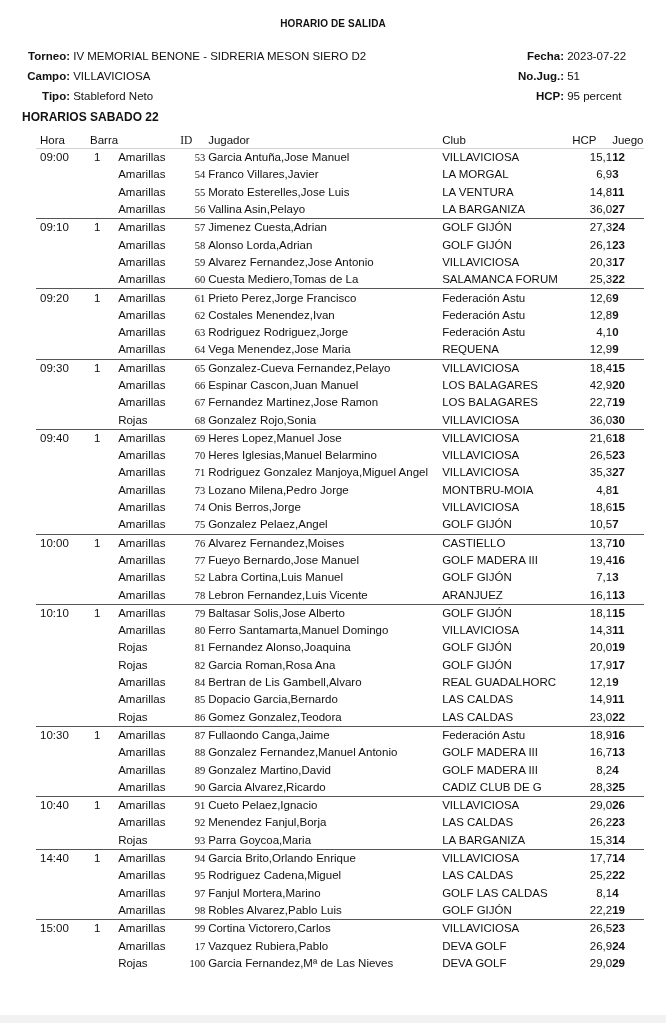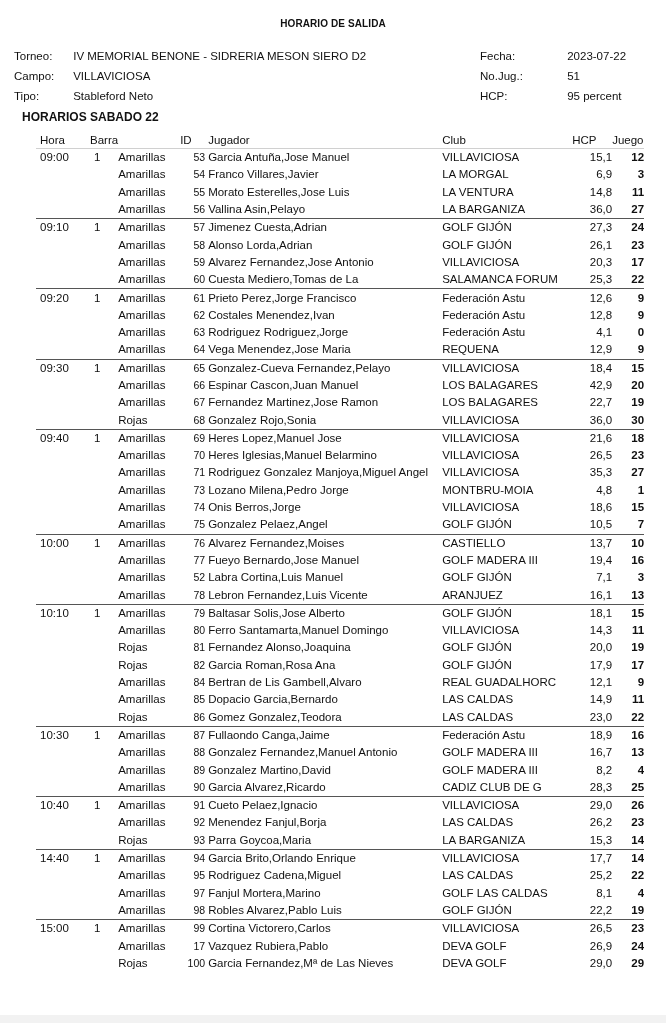--- a/index.html
+++ b/index.html
@@ -8,45 +8,45 @@
     background: #ffffff; color: #111;
     font-family: "Liberation Sans", sans-serif;
     font-size: 12px;
     position: relative;
   }
   .title {
     position: absolute; top: 18px; left: 0; width: 666px;
     text-align: center; font-weight: bold; font-size: 10px; letter-spacing: 0.1px;
   }
   .info { position: absolute; font-size: 11.5px; white-space: nowrap; }
-  .lbl { display: inline-block; text-align: left; font-weight: normal; }
+  .lbl { display: inline-block; text-align: right; font-weight: bold; }
   .section {
     position: absolute; top: 110px; left: 22px;
     font-weight: bold; font-size: 12px;
   }
   table.sched {
     position: absolute; top: 131px; left: 36px;
     border-collapse: collapse; table-layout: fixed;
     font-size: 11.5px;
   }
   table.sched th {
     font-weight: normal; text-align: left; padding: 1px 0 0 0; height: 16px;
     border-bottom: 1px solid #d0d0d0; white-space: nowrap;
   }
   table.sched td { padding: 0; height: 17.3px; white-space: nowrap; overflow: hidden; line-height: 17px; }
   table.sched tr.grp-start td { border-top: 1px solid #555; }
   table.sched tr.first td { border-top: none; }
   .c-hora { width: 48px; padding-left: 4px !important; }
   .c-barra { width: 22px; }
   .c-tee { width: 62px; }
-  .c-id { width: 25px; text-align: right; padding-right: 3px !important; font-size: 10.5px; }
+  .c-id { width: 25px; text-align: right; padding-right: 3px !important; font-size: 10.5px; font-family: Liberation Serif, serif; }
   .c-jug { width: 234px; }
   .c-club { width: 130px; }
   .c-hcp { width: 40px; text-align: right; }
-  .c-jue { width: 32px; text-align: right; font-weight: bold; }
+  .c-jue { width: 32px; text-align: left; font-weight: bold; }
   th.c-hcp, th.c-jue { text-align: right; font-weight: normal !important; }
   th.c-id { text-align: right; font-size: 11.5px; }
   td.c-barra { text-align: left; padding-left: 6px !important; }
   .bottom-band {
     position: absolute; left: 0; bottom: 0; width: 666px; height: 8px; background: #f2f2f2;
   }
 </style>
 </head>
 <body>
 

